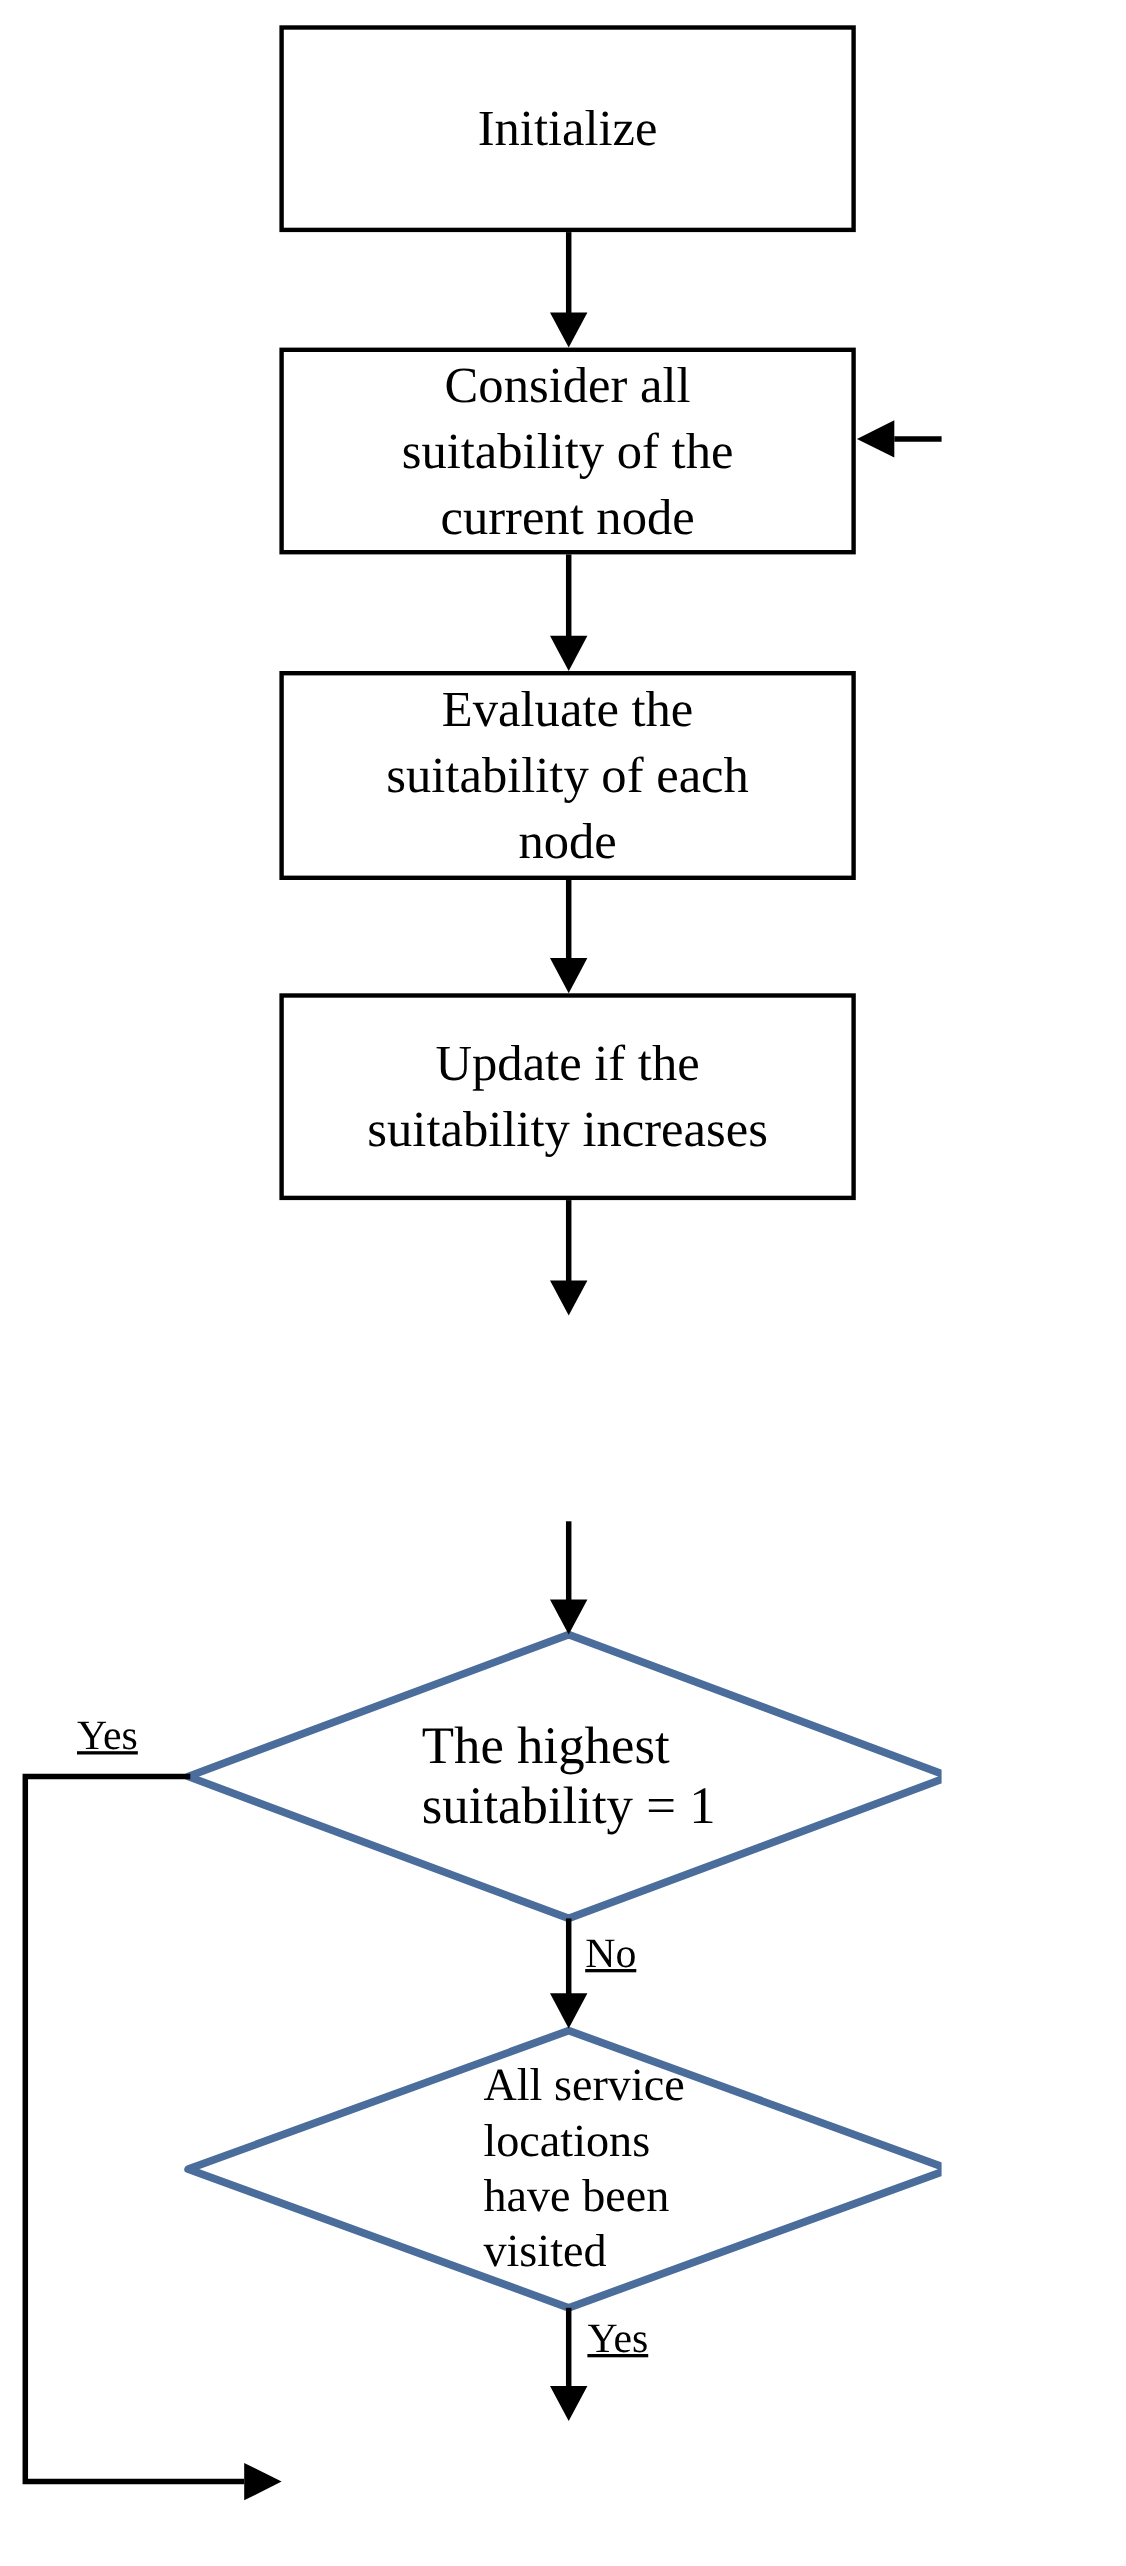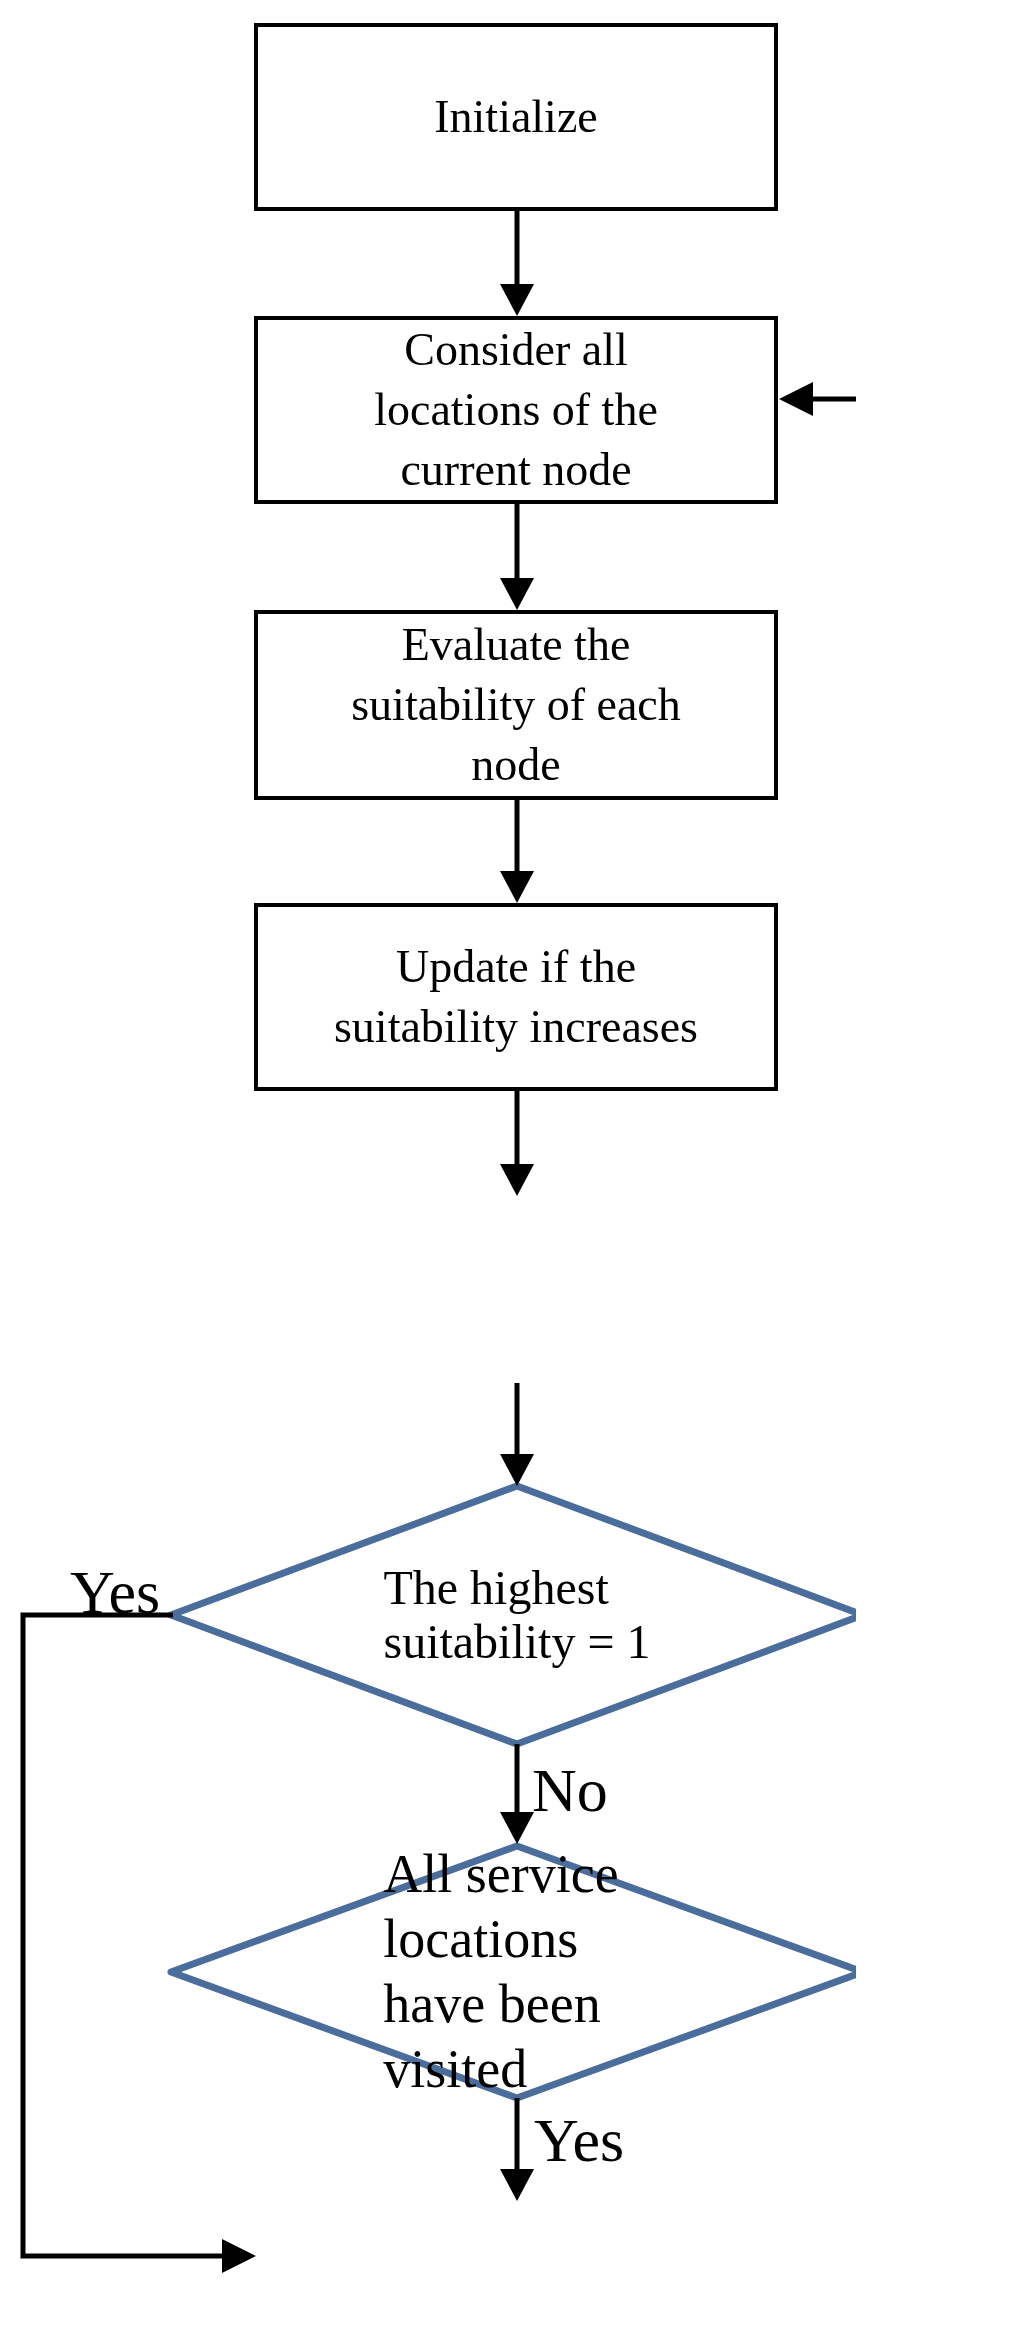--- a/index.html
+++ b/index.html
@@ -51,24 +51,25 @@
     display: flex;
     align-items: center;
     justify-content: center;
     text-align: left;
     white-space: pre-line;
     background: transparent;
     z-index: 3;
   }
   .edge-label {
     position: absolute;
-    font-size: 62px;
+    font-size: 38px;
     line-height: 1.1;
     z-index: 3;
     background: transparent;
+    text-decoration: underline;
   }
 </style>
 </head>
 <body>
 
 <div class="canvas">
 
   <svg class="connectors" viewBox="0 0 1024 2333" aria-hidden="true">
 
     <polygon class="diamond-shape" points="517,1486 863,1615 517,1744 171,1615"></polygon>
@@ -110,35 +111,35 @@
 
     <g>
       <path class="edge" d="M863,1972 H997 V399 H813"></path>
       <polygon class="edge-head" points="813,382 813,416 779,399"></polygon>
     </g>
   </svg>
 
   <div class="node process" style="top:23px;height:188px;">Initialize</div>
 
   <div class="node process" style="top:316px;height:188px;">Consider all
-locations of the
+suitability of the
 current node</div>
 
   <div class="node process" style="top:903px;height:188px;">Update if the
 suitability increases</div>
 
   <div class="node process" style="top:610px;height:190px;">Evaluate the
 suitability of each
 node</div>
 
 
   <div class="diamond-label" style="left:173px;top:1486px;width:688px;height:258px;font-size:48px;line-height:1.12;">The highest
 suitability = 1</div>
 
-  <div class="diamond-label" style="left:157px;top:1846px;width:688px;height:252px;font-size:54px;line-height:1.2;">All service
+  <div class="diamond-label" style="left:187px;top:1846px;width:688px;height:252px;font-size:42px;line-height:1.2;">All service
 locations
 have been
 visited</div>
 
 
   <div class="edge-label" style="left:70px;top:1558px;">Yes</div>
 
   <div class="edge-label" style="left:532px;top:1756px;">No</div>
 
   <div class="edge-label" style="left:868px;top:1916px;">No</div>

